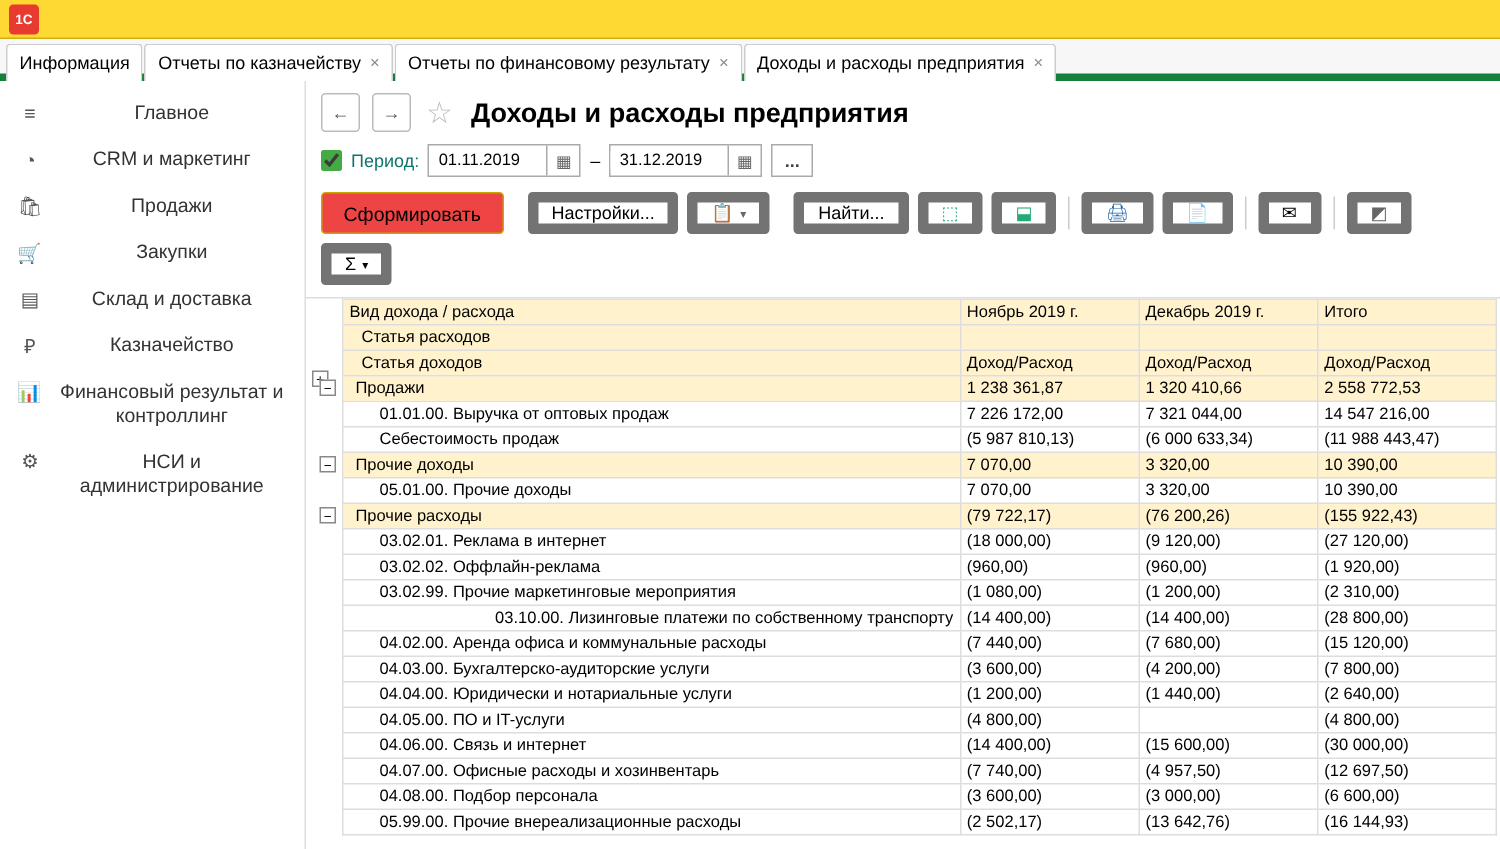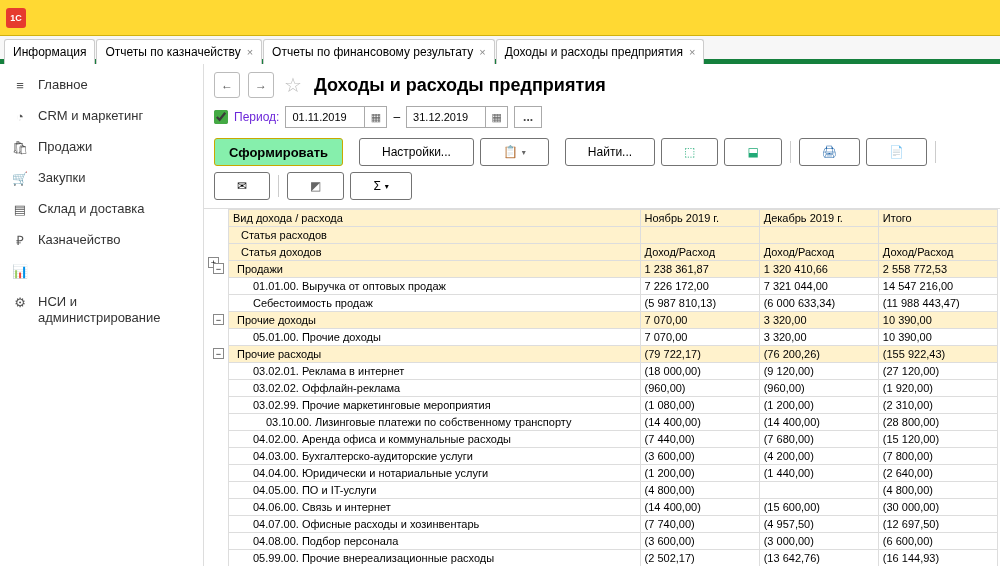--- a/index.html
+++ b/index.html
@@ -1,55 +1,55 @@
 <!DOCTYPE html>
 <html><head>
 <meta charset="utf-8">
 <style>
   * { box-sizing: border-box; margin: 0; padding: 0; }
   body { font-family: Arial, sans-serif; font-size: 12px; width: 1000px; height: 566px; overflow: hidden; background: #fff; }
 
   
-  .title-bar { height: 36px; background: #ffd933; display: flex; align-items: center; padding: 0 6px; border-bottom: 1px solid #d0b010; }
+  .title-bar { height: 26px; background: #ffd933; display: flex; align-items: center; padding: 0 6px; border-bottom: 1px solid #d0b010; }
   .logo-1c { width: 20px; height: 20px; background: #e63b2e; border-radius: 3px; color: #fff; display:flex; align-items:center; justify-content:center; font-size:9px; font-weight:bold; margin-right:8px; }
   .title-text { font-size: 12px; color: #333; }
 
   
   .tabstrip { height: 28px; background: #f7f7f7; border-bottom: 5px solid #15803d; display: flex; padding: 3px 4px 0 4px; gap: 1px; }
   .tab { background: #fff; border: 1px solid #ccc; border-bottom: none; border-radius: 3px 3px 0 0; padding: 0 8px; height: 25px; display: flex; align-items: center; font-size: 12px; cursor: pointer; gap: 6px; }
   .tab .x { color: #888; font-size: 11px; }
 
   
   .main { display: flex; height: calc(566px - 54px); }
   .sidebar { width: 204px; border-right: 1px solid #ddd; padding: 6px 0; }
   .side-item { display: flex; align-items: center; gap: 10px; padding: 7px 12px; font-size: 13px; cursor: pointer; color: #333; white-space: normal; line-height: 1.25; }
   .side-item .icon { width: 16px; height: 16px; display: inline-flex; align-items: center; justify-content: center; color: #555; flex: 0 0 16px; align-self: flex-start; margin-top: 1px; }
-  .side-text { flex: 1; }
+  .side-text { flex: 1; text-align: center; }
 
   
   .content { flex: 1; display: flex; flex-direction: column; overflow: hidden; }
 
   
   .head-row { display: flex; align-items: center; padding: 8px 10px 0 10px; gap: 8px; }
   .btn-icon { width: 26px; height: 26px; border: 1px solid #bbb; background: #fff; border-radius: 3px; display: flex; align-items: center; justify-content: center; cursor: pointer; color: #555; }
   .page-title { font-size: 18px; font-weight: bold; margin-left: 2px; }
 
   
   .period-row { display: flex; align-items: center; padding: 8px 10px 0 10px; gap: 6px; }
   .chk { width: 14px; height: 14px; accent-color: #4a4; }
-  .period-label { color: #6d28d9; }
+  .period-label { color: #0f766e; }
   .date-input { display: flex; align-items: center; border: 1px solid #aaa; height: 22px; }
   .date-input input { border: none; padding: 0 6px; width: 78px; font-size: 11px; outline: none; }
   .date-input .cal { width: 22px; height: 20px; border-left: 1px solid #aaa; display:flex;align-items:center;justify-content:center;color:#666;cursor:pointer;font-size:11px; }
   .dots-btn { width: 28px; height: 22px; border: 1px solid #aaa; background: #fff; display:flex;align-items:center;justify-content:center;cursor:pointer;font-weight:bold;color:#444; }
 
   
   .toolbar { display: flex; align-items: center; padding: 10px 10px 8px 10px; gap: 6px; border-bottom: 1px solid #ddd; flex-wrap: wrap; }
-  .btn-primary { background: #86efac; border: 1px solid #c8a800; height: 28px; padding: 0 14px; font-weight: bold; font-size: 13px; cursor: pointer; border-radius: 3px; }
-  .btn { background: #fff; border: 1px solid #737373; height: 28px; padding: 0 22px; font-size: 12px; cursor: pointer; border-radius: 3px; display:flex;align-items:center;gap:4px; }
+  .btn-primary { background: #ef4444; border: 1px solid #c8a800; height: 28px; padding: 0 14px; font-weight: normal; font-size: 13px; cursor: pointer; border-radius: 3px; }
+  .btn { background: #fff; border: 7px solid #737373; height: 28px; padding: 0 9px; font-size: 12px; cursor: pointer; border-radius: 3px; display:flex;align-items:center;gap:4px; }
   .toolbar-gap { width: 4px; }
   .toolbar-sep { width: 1px; height: 22px; background: #ccc; margin: 0 2px; }
 
   
   .report-wrap { flex: 1; overflow: auto; padding: 0 0 0 2px; position: relative; }
   .exp-btn { width: 11px; height: 11px; border: 1px solid #888; background: #fff; font-size:9px; line-height:8px; display:flex;align-items:center;justify-content:center;cursor:pointer;margin:2px auto;}
   .report-title { font-size: 20px; font-weight: bold; padding: 12px 0 16px 28px; }
 
   .grid { border-collapse: collapse; width: 770px; margin-left: 22px; }
   .grid td, .grid th { border: 1px solid #ddd; padding: 1px 4px; font-size: 11px; height: 17px; }
@@ -108,20 +108,21 @@
       <div class="side-item">
         <span class="icon">▤</span>
         <span class="side-text">Склад и доставка</span>
       </div>
       <div class="side-item">
         <span class="icon">₽</span>
         <span class="side-text">Казначейство</span>
       </div>
       <div class="side-item">
         <span class="icon">📊</span>
+        <span class="side-text">Финансовый результат и контроллинг</span>
       </div>
       <div class="side-item">
         <span class="icon">⚙</span>
         <span class="side-text">НСИ и администрирование</span>
       </div>
     </div>
 
   <div class="content">
     <div class="head-row">
       <div class="btn-icon">←</div>
@@ -256,21 +257,21 @@
               <td class="num">(960,00)</td>
               <td class="num">(1 920,00)</td>
             </tr>
             <tr>
               <td class="tree-cell" style="padding-left: 24px;"><span>03.02.99. Прочие маркетинговые мероприятия</span></td>
               <td class="num">(1 080,00)</td>
               <td class="num">(1 200,00)</td>
               <td class="num">(2 310,00)</td>
             </tr>
             <tr>
-              <td class="tree-cell" style="padding-left: 37px;"><span>03.10.00. Лизинговые платежи по собственному транспорту</span></td>
+              <td class="tree-cell" style="padding-left: 37px; text-align: right;"><span>03.10.00. Лизинговые платежи по собственному транспорту</span></td>
               <td class="num">(14 400,00)</td>
               <td class="num">(14 400,00)</td>
               <td class="num">(28 800,00)</td>
             </tr>
             <tr>
               <td class="tree-cell" style="padding-left: 24px;"><span>04.02.00. Аренда офиса и коммунальные расходы</span></td>
               <td class="num">(7 440,00)</td>
               <td class="num">(7 680,00)</td>
               <td class="num">(15 120,00)</td>
             </tr>

